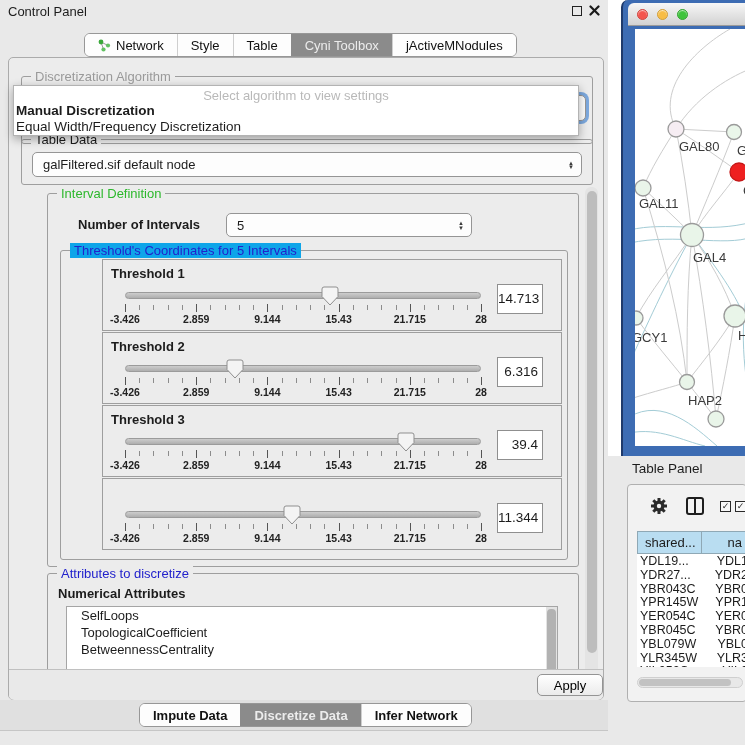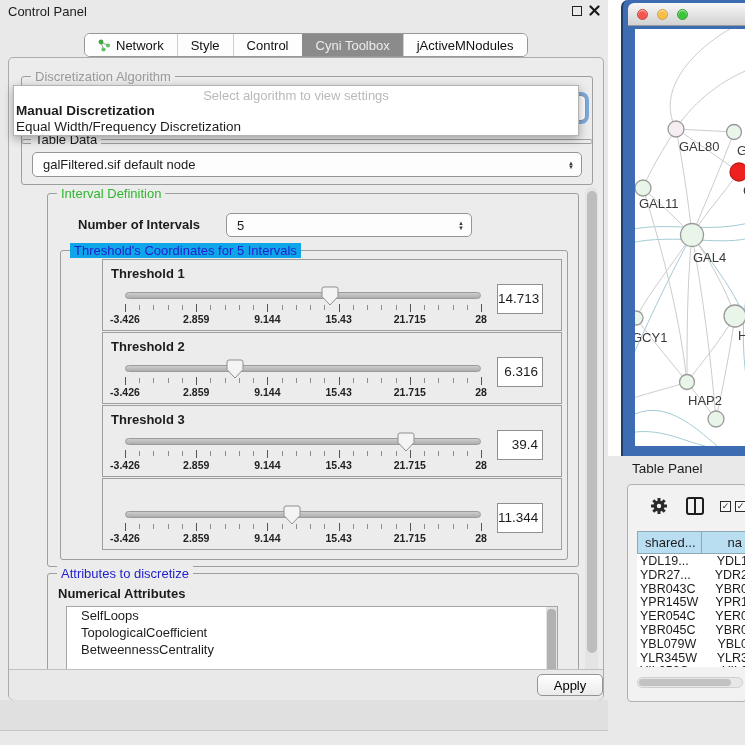--- a/index.html
+++ b/index.html
@@ -163,21 +163,21 @@
         <circle cx="3" cy="3" r="2.4" fill="#3aa83a"></circle>
           <circle cx="10" cy="6.5" r="2.1" fill="#62c162"></circle>
         <circle cx="5.5" cy="10.5" r="2.1" fill="#62c162"></circle>
         </svg>
       <span>Network</span>
     </div>
     <div class="tab">
         <span>Style</span>
       </div>
     <div class="tab">
-        <span>Control</span>
+        <span>Table</span>
       </div>
     <div class="tab sel">
         <span>Cyni Toolbox</span>
       </div>
     <div class="tab">
         <span>jActiveMNodules</span>
       </div>
   </div>
 
   <div id="main-panel">
@@ -340,20 +340,31 @@
             <div class="thumb"></div>
           </div>
       </div>
     </div>
 
     <div id="apply-strip">
       <button id="apply-btn">Apply</button>
     </div>
   </div>
 
+  <div id="bottom-tabs" class="tabstrip">
+    <div class="tab">
+        <span>Impute Data</span>
+      </div>
+    <div class="tab sel">
+        <span>Discretize Data</span>
+      </div>
+    <div class="tab">
+        <span>Infer Network</span>
+      </div>
+  </div>
 </div>
 
 <div id="right-top"></div>
 <div id="right-bottom"></div>
 
 <div id="net-window">
   <div id="net-titlebar">
     <span id="light-close" class="light"></span>
     <span id="light-min" class="light"></span>
     <span id="light-zoom" class="light"></span>

